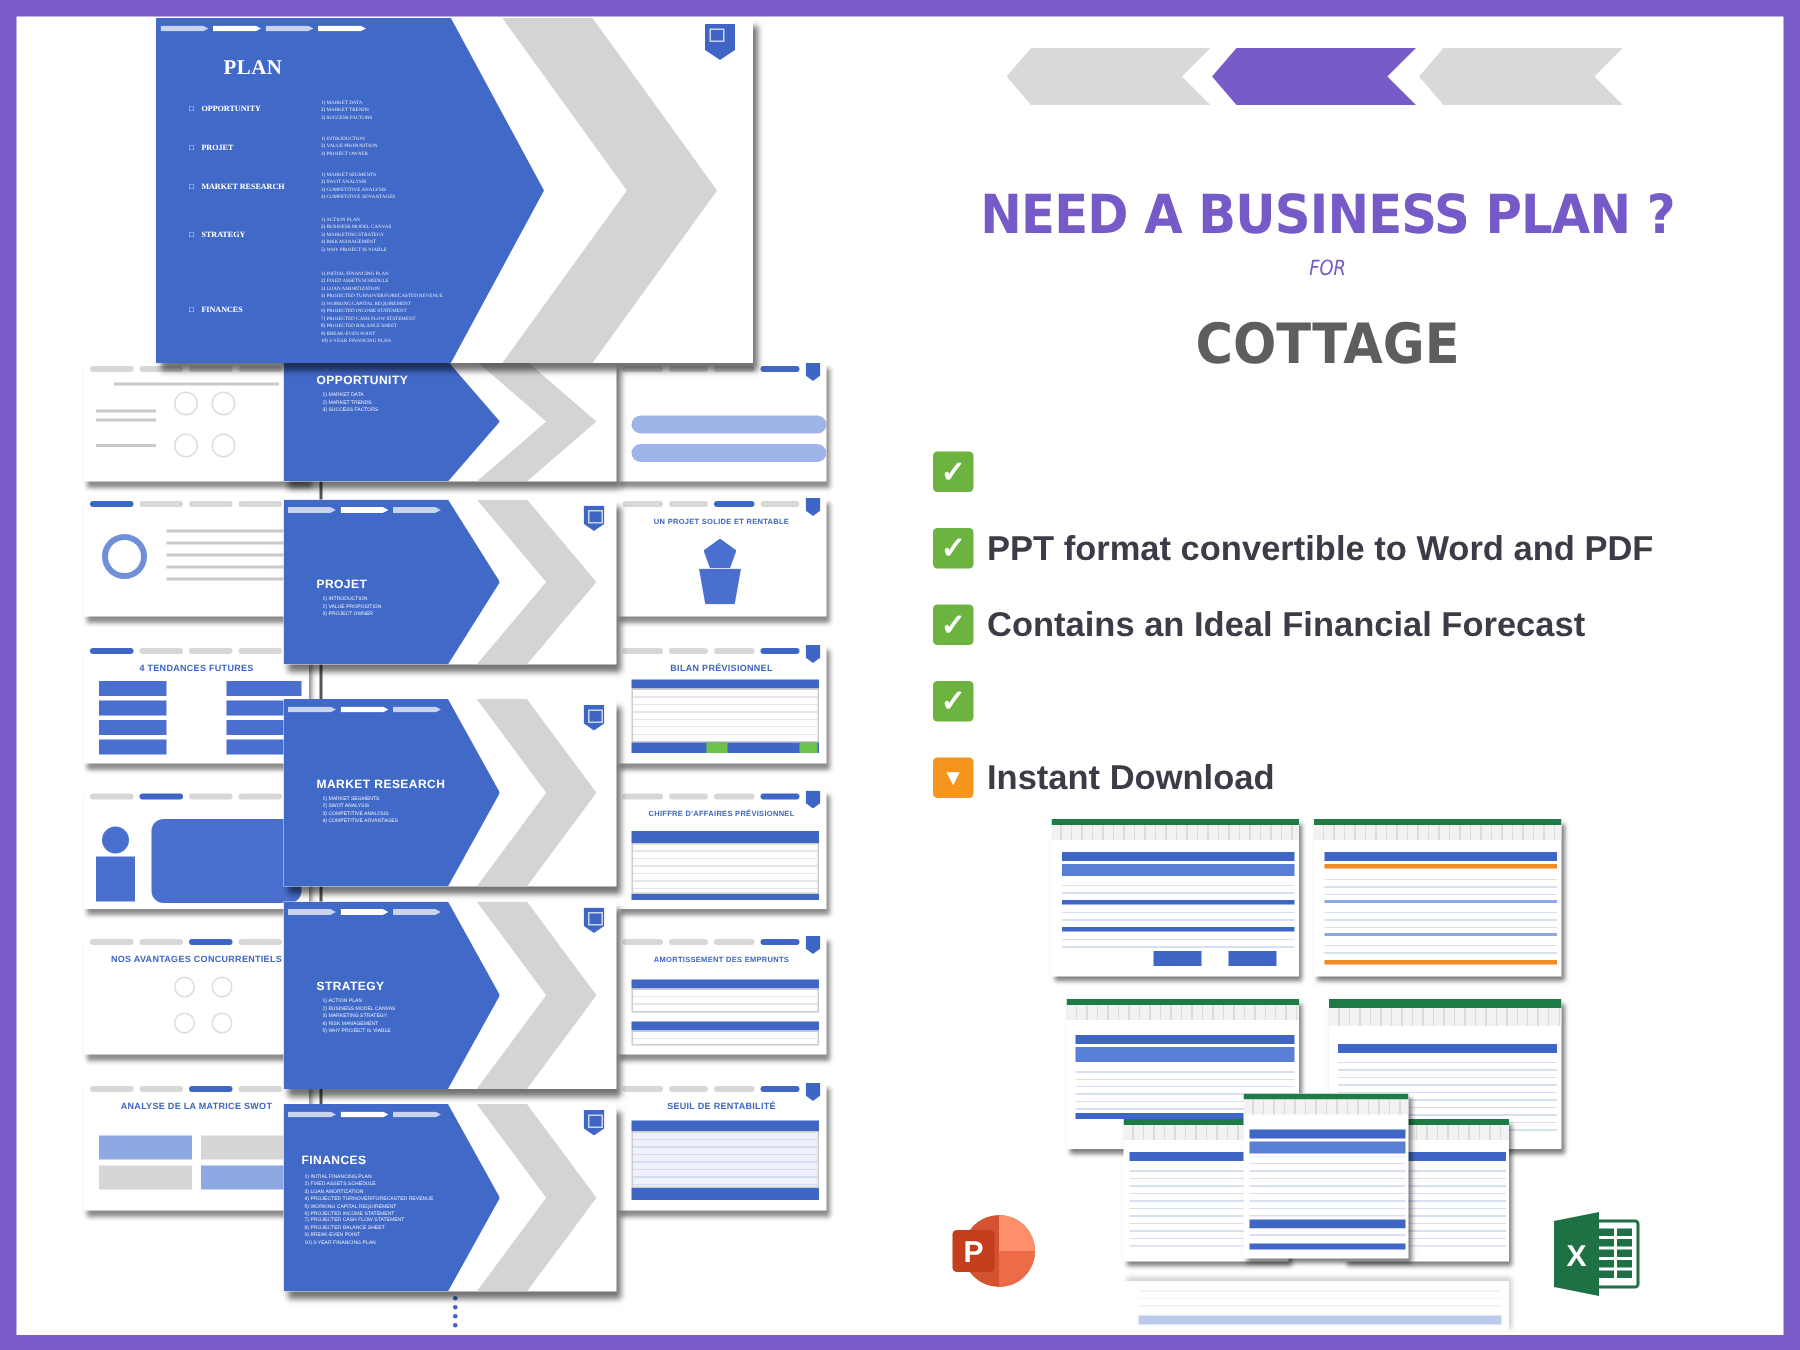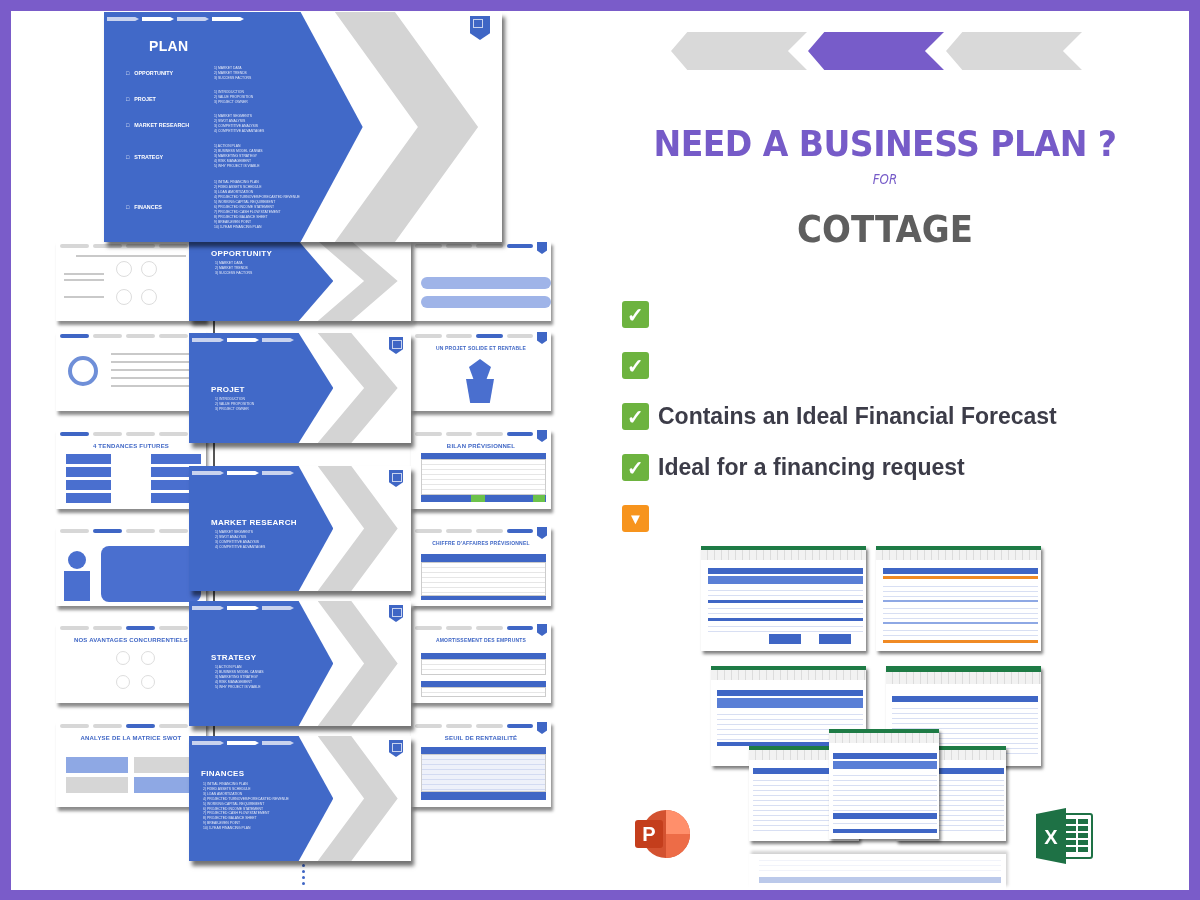--- a/index.html
+++ b/index.html
@@ -341,21 +341,21 @@
 3) LOAN AMORTIZATION
 4) PROJECTED TURNOVER/FORECASTED REVENUE
 5) WORKING CAPITAL REQUIREMENT
 6) PROJECTED INCOME STATEMENT
 7) PROJECTED CASH FLOW STATEMENT
 8) PROJECTED BALANCE SHEET
 9) BREAK-EVEN POINT
 10) 3-YEAR FINANCING PLAN</div>
     </div>
 
-    <div class="main-slide plan-slide" style="left:93px;top:1px;width:398px;height:230px;">
+    <div class="main-slide plan-slide" style="left:93px;top:1px;width:398px;height:230px;font-family:Liberation Serif, serif;">
       <div class="blue"></div>
         <div class="grey-chev"></div>
       <div class="mini-tabs">
           <span></span>
           <span class="on"></span>
           <span></span>
           <span class="on"></span>
         </div>
       <div class="shield" style="right:12px;top:4px;width:20px;height:24px;"></div>
       <div class="stitle big" style="left:45px;top:26px;">PLAN</div>
@@ -401,31 +401,32 @@
   <div class="headline">NEED A BUSINESS PLAN ?</div>
   <div class="for">FOR</div>
   <div class="product">COTTAGE</div>
 
   <div class="features">
     <div class="feature">
       <span class="ico check">✓</span>
     </div>
     <div class="feature">
       <span class="ico check">✓</span>
+      <span class="txt">PPT format convertible to Word and PDF</span>
     </div>
     <div class="feature">
       <span class="ico check">✓</span>
       <span class="txt">Contains an Ideal Financial Forecast</span>
     </div>
     <div class="feature">
       <span class="ico check">✓</span>
-      <span class="txt">Ideal for a financing request</span>
     </div>
     <div class="feature">
       <span class="ico down">▼</span>
+      <span class="txt">Instant Download</span>
     </div>
   </div>
 
   <div class="sheets">
     <div class="sheet" style="left:0;top:0;width:165px;height:105px;">
       <div class="ribbon"></div>
         <div class="tools"></div>
       <div class="thead" style="top:22px;"></div>
       <div class="thead" style="top:30px;height:8px;background:#5a7fd6;"></div>
       <div class="rows" style="top:40px;height:14px;"></div>

